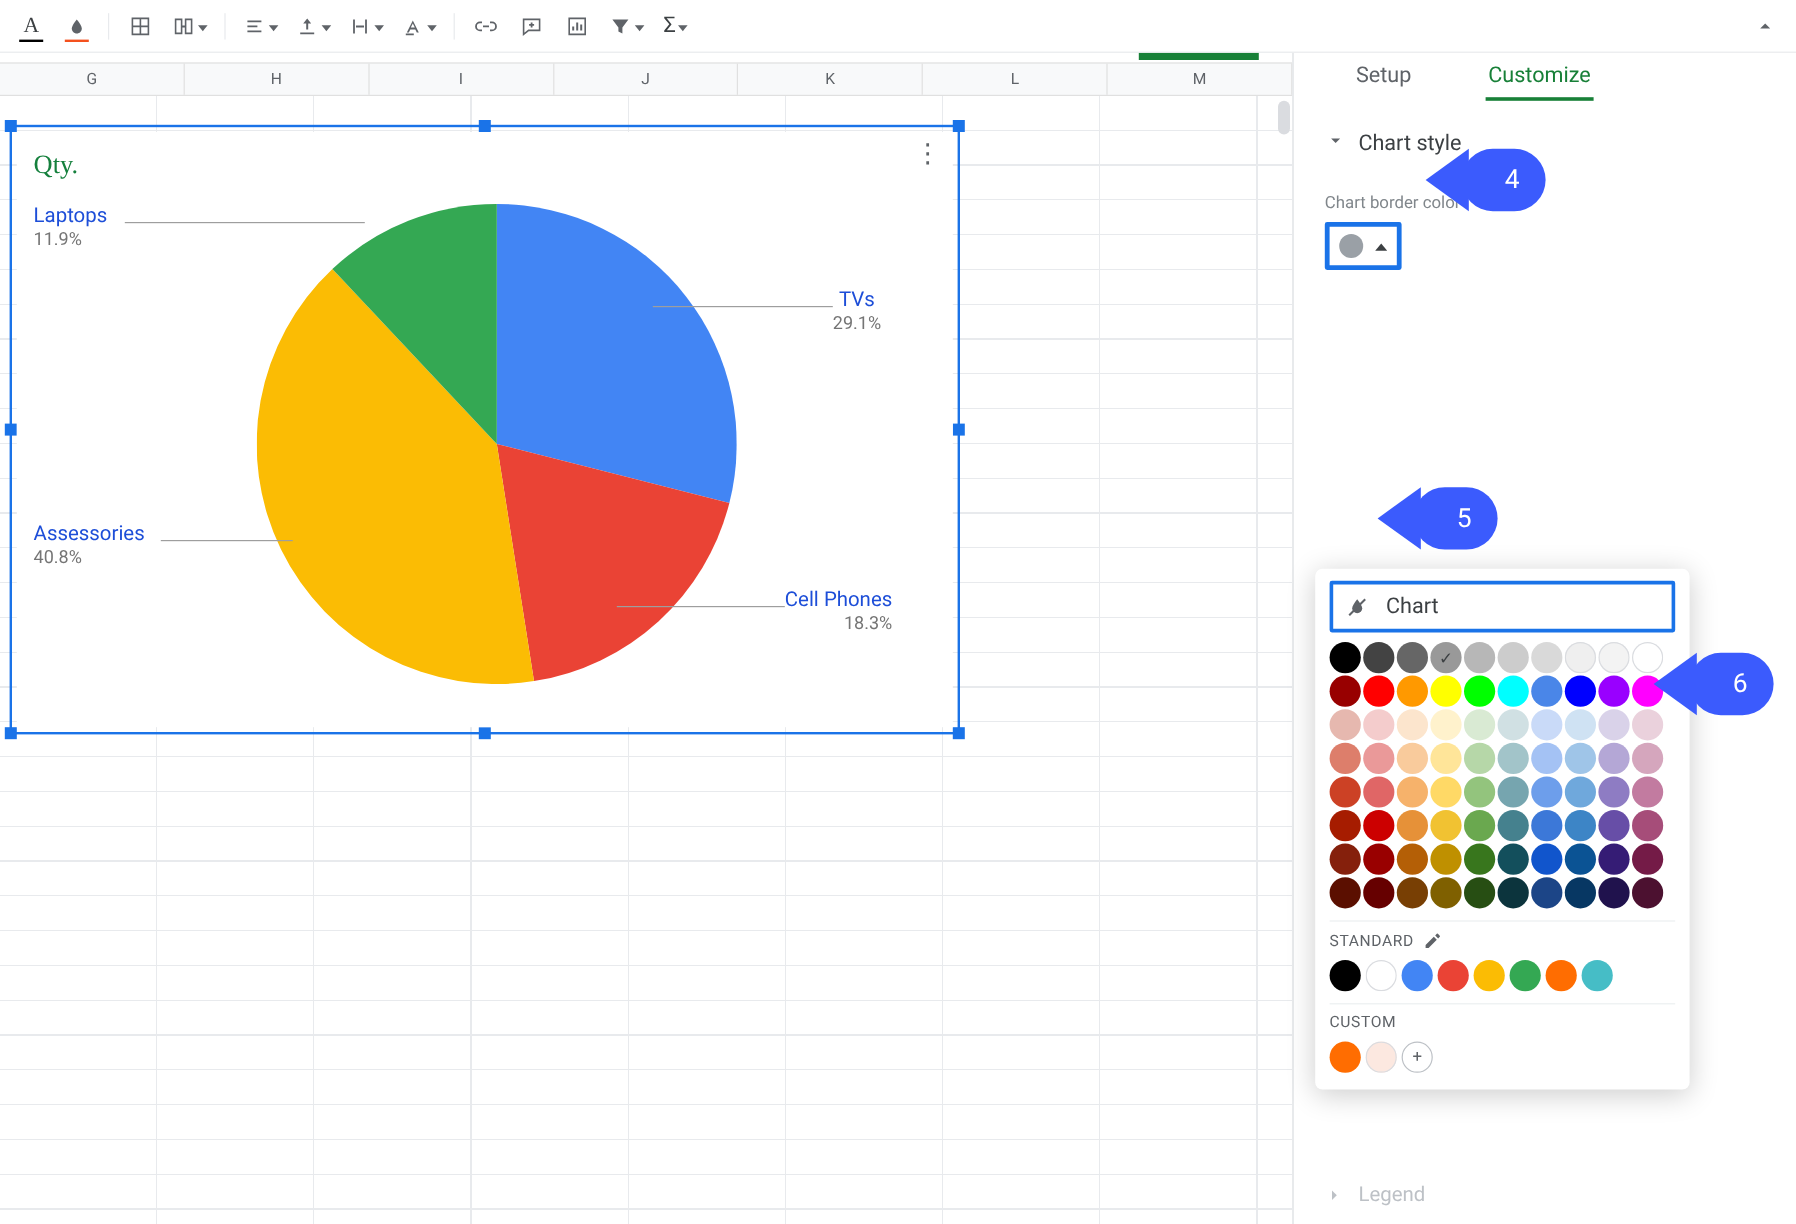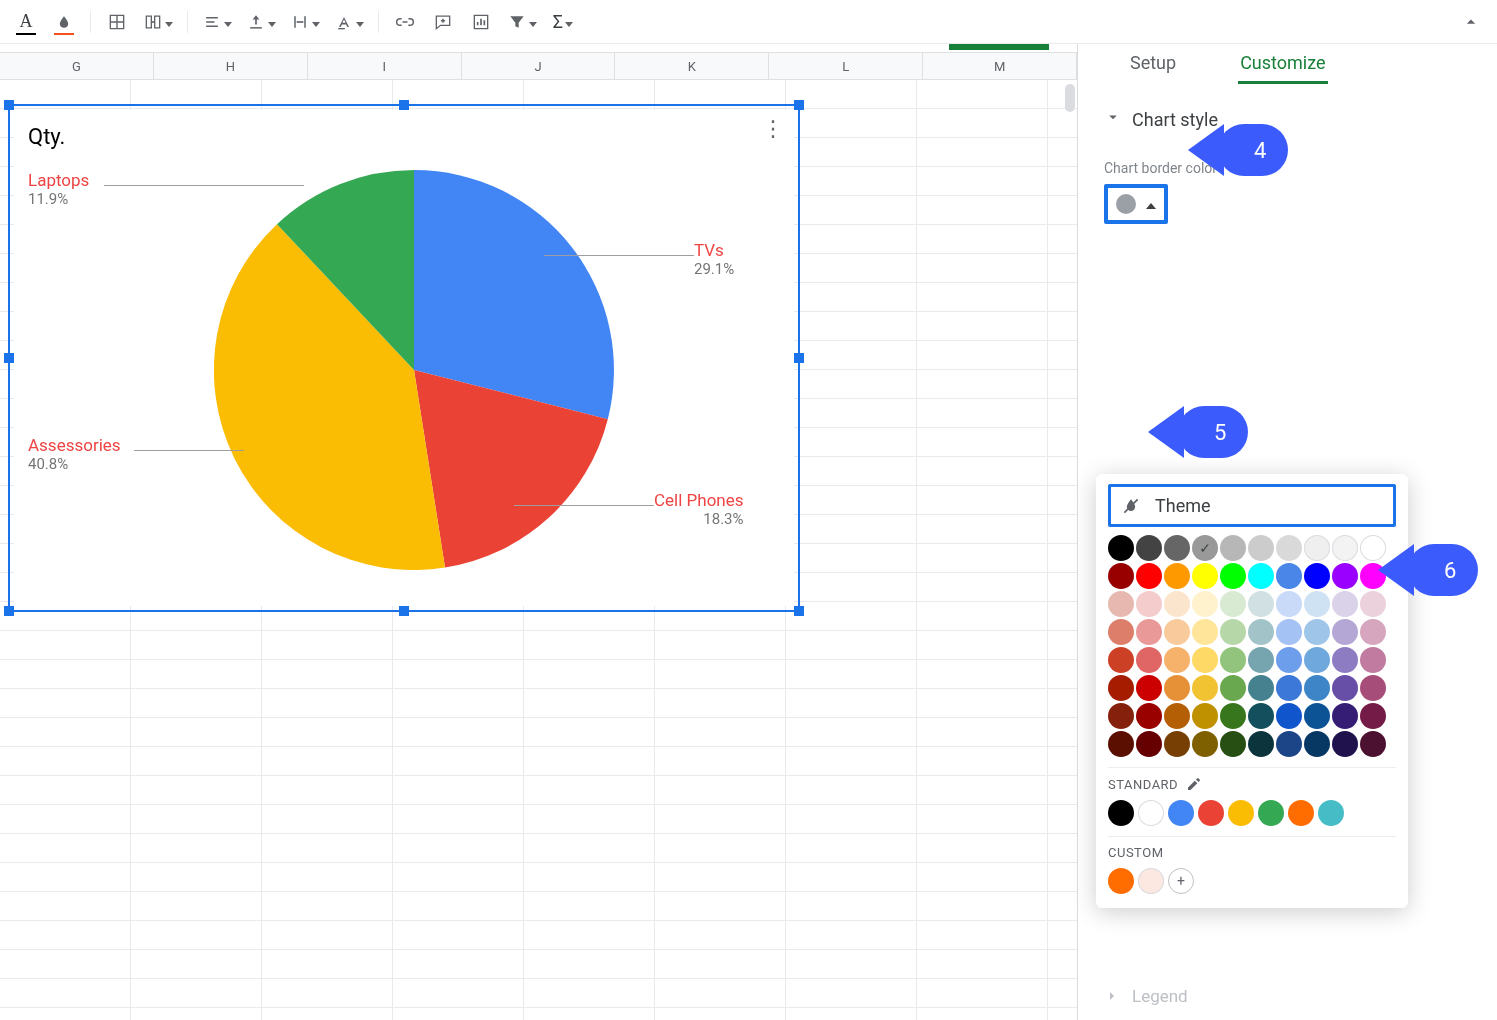--- a/index.html
+++ b/index.html
@@ -71,26 +71,26 @@
     position:absolute; top:60px; left:8px; width:792px; height:508px;
     border:2px solid #1a73e8;
   }
   .handle { position:absolute; width:10px; height:10px; background:#1a73e8; }
   .h-tl{top:-6px;left:-6px}.h-tr{top:-6px;right:-6px}.h-bl{bottom:-6px;left:-6px}.h-br{bottom:-6px;right:-6px}
   .h-t{top:-6px;left:calc(50% - 5px)}.h-b{bottom:-6px;left:calc(50% - 5px)}
   .h-l{left:-6px;top:calc(50% - 5px)}.h-r{right:-6px;top:calc(50% - 5px)}
   .chart-card {
     position:absolute; inset:4px; background:#fff;
   }
-  .chart-title { position:absolute; top:14px; left:14px; color:#000000; font-size:22px; }
+  .chart-title { position:absolute; top:14px; left:14px; color:#15803d; font-size:22px;font-family:Liberation Serif, serif; }
   .chart-menu { position:absolute; top:8px; right:10px; color:#5f6368; cursor:pointer; font-size:22px; line-height:1; letter-spacing:0; }
   .pie { position:absolute; left:200px; top:60px; width:400px; height:400px; }
   .pie svg { width:100%; height:100%; }
   .label { position:absolute; color:#757575; font-size:15px; }
-  .label .name { color:#ef4444; font-size:17px; display:block; }
+  .label .name { color:#1d4ed8; font-size:17px; display:block; }
   .leader { position:absolute; height:1px; background:#9e9e9e; }
 
   
   .panel {
     width:420px; border-left:1px solid #dadce0; display:flex; flex-direction:column;
     background:#fff; overflow:visible; position:relative;
   }
   .panel-head {
     display:flex; align-items:center; gap:14px; padding:16px 18px 14px;
   }
@@ -304,21 +304,21 @@
               <path fill="#FBBC04" d="M0 0 L0.155 0.988 A1 1 0 0 1 -0.685 -0.729 Z"></path>
 
               <path fill="#34A853" d="M0 0 L-0.685 -0.729 A1 1 0 0 1 0 -1 Z"></path>
             </svg>
           </div>
 
           <div class="label" style="top:60px; left:14px;">
             <span class="name">Laptops</span>
             <span>11.9%</span>
           </div>
-          <div class="label" style="top:130px; left:680px; text-align:left;">
+          <div class="label" style="top:130px; left:680px; text-align:center;">
             <span class="name">TVs</span>
             <span>29.1%</span>
           </div>
           <div class="label" style="top:380px; left:640px; text-align:right;">
             <span class="name">Cell Phones</span>
             <span>18.3%</span>
           </div>
           <div class="label" style="top:325px; left:14px;">
             <span class="name">Assessories</span>
             <span>40.8%</span>
@@ -359,21 +359,21 @@
           </div>
         </div>
       </div>
 
       <div class="picker">
         <div class="none">
           <svg width="20" height="20" viewBox="0 0 24 24">
               <path fill="#5f6368" d="M12 4c-3 4-5 7-5 9a5 5 0 0010 0c0-2-2-5-5-9z"></path>
               <path stroke="#5f6368" stroke-width="2" d="M4 20L20 4"></path>
             </svg>
-          <span>Theme</span>
+          <span>Chart</span>
         </div>
         <div class="grid-sw" id="main-palette">
             <div class="sw" style="background: rgb(0, 0, 0);"></div>
             <div class="sw" style="background: rgb(67, 67, 67);"></div>
             <div class="sw" style="background: rgb(102, 102, 102);"></div>
             <div class="sw check" style="background: rgb(153, 153, 153);"></div>
             <div class="sw" style="background: rgb(183, 183, 183);"></div>
             <div class="sw" style="background: rgb(204, 204, 204);"></div>
             <div class="sw" style="background: rgb(217, 217, 217);"></div>
             <div class="sw ring" style="background: rgb(239, 239, 239);"></div>

